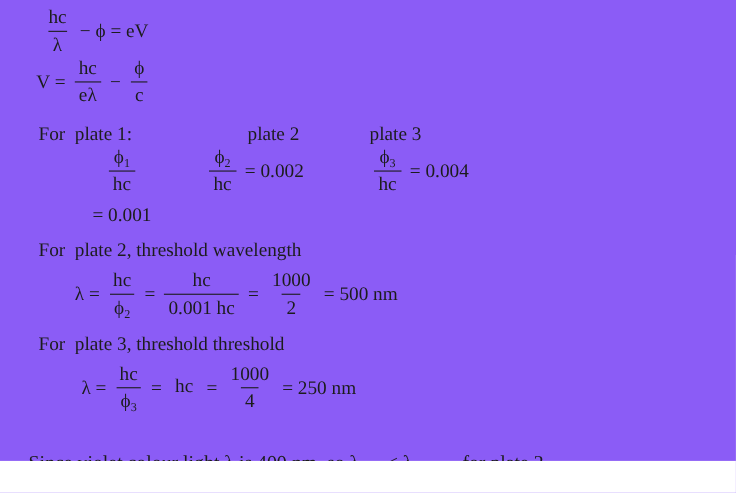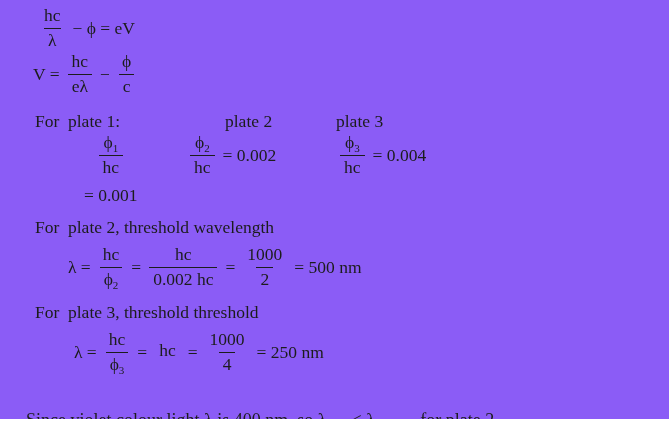--- a/index.html
+++ b/index.html
@@ -90,21 +90,21 @@
 
   <div class="mrow" style="left:68px; top:245px;">
     <span class="mtext">λ =</span>
     <span class="frac">
       <span class="num">hc</span>
       <span class="den"><span>ϕ</span><sub class="sb">2</sub></span>
     </span>
     <span class="mtext">=</span>
     <span class="frac">
       <span class="num">hc</span>
-      <span class="den">0.002 hc</span>
+      <span class="den">0.001 hc</span>
     </span>
     <span class="mtext">=</span>
     <span class="frac">
       <span class="num">1000</span>
       <span class="den">2</span>
     </span>
     <span class="mtext">= 500 nm</span>
   </div>
 
   <div>

